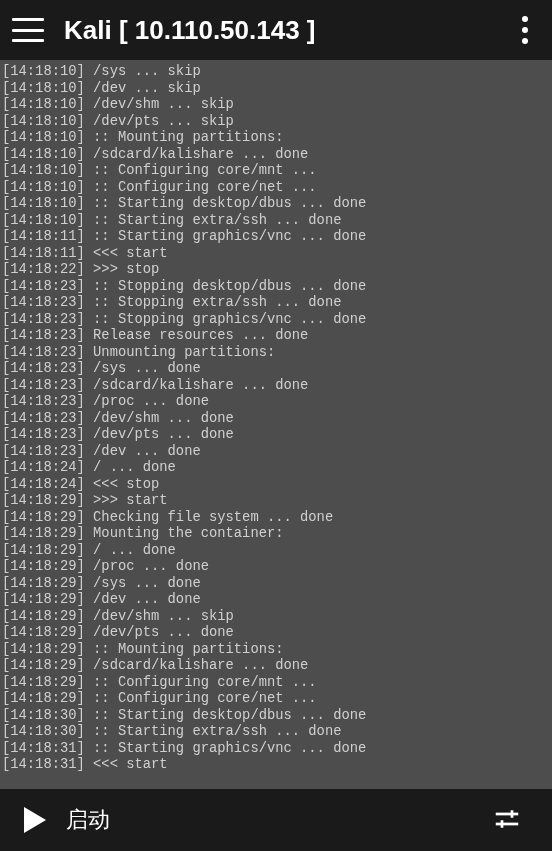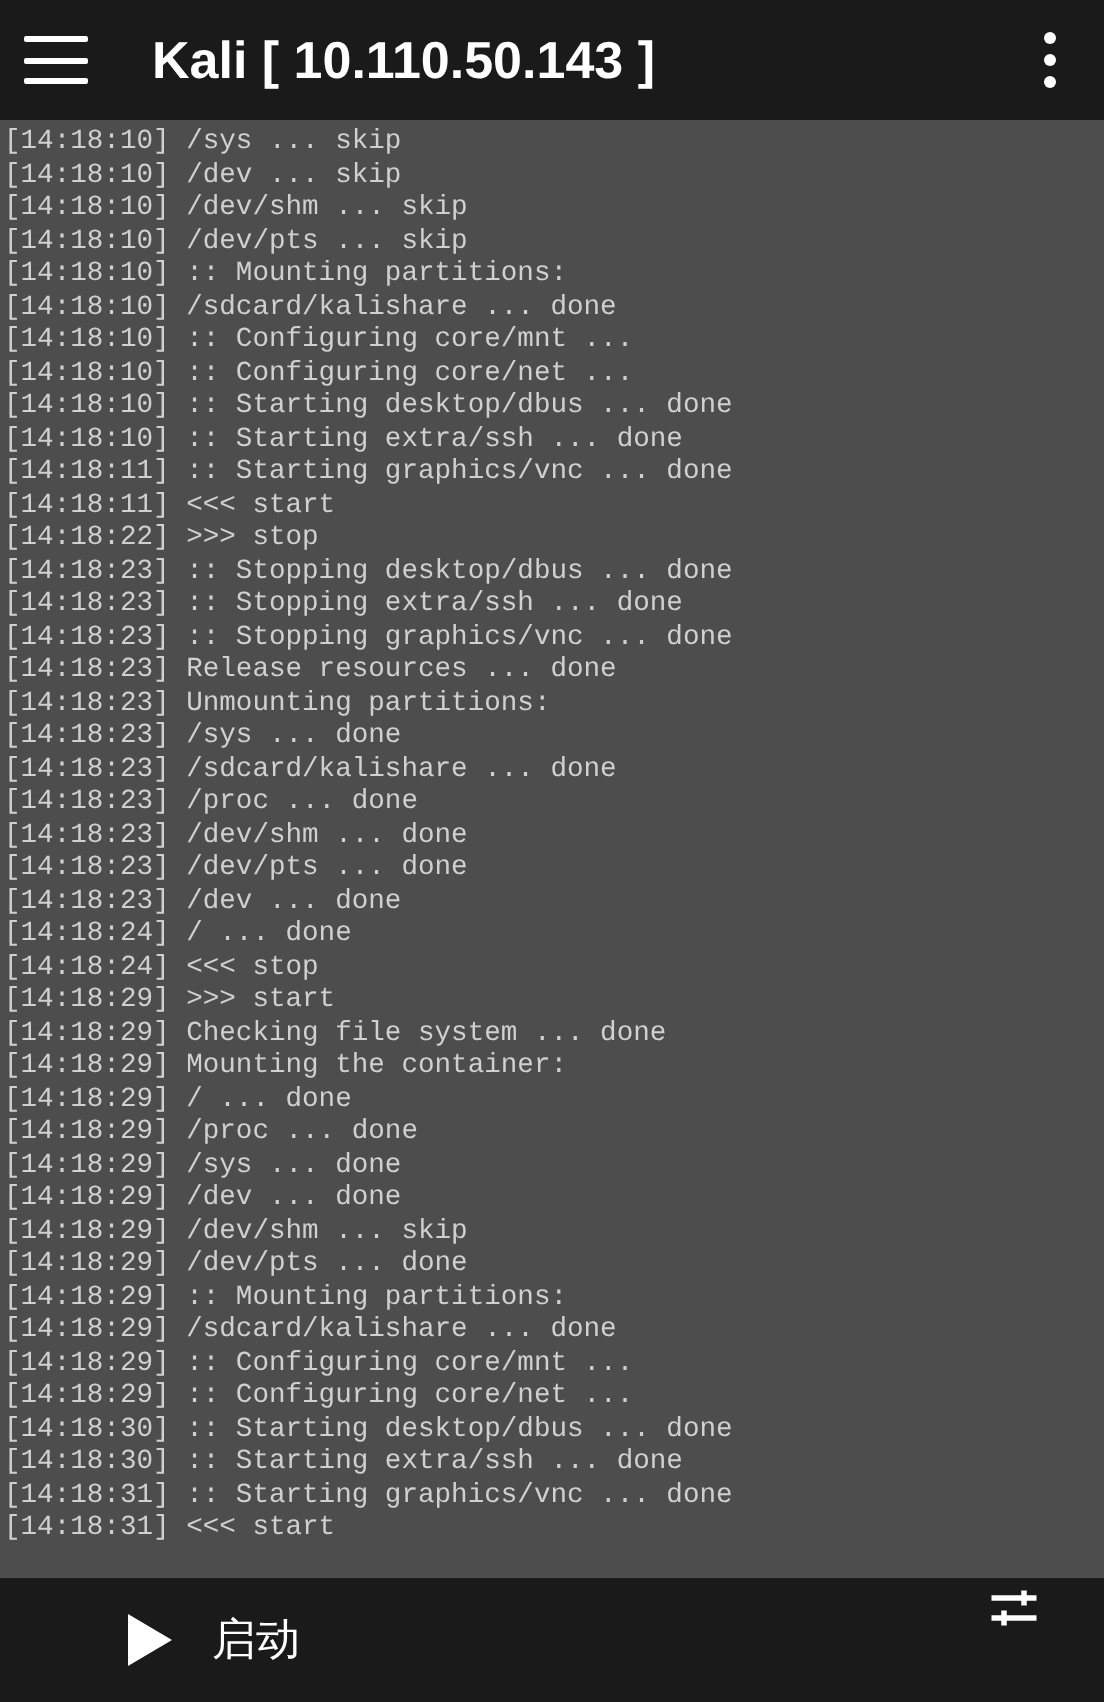--- a/index.html
+++ b/index.html
@@ -37,21 +37,21 @@
       height: 3px;
       background: #fff;
       border-radius: 1px;
     }
     .title {
       flex: 1;
       text-align: left;
       font-size: 26px;
       font-weight: bold;
       font-family: Arial, sans-serif;
-      margin-left: 32px;
+      margin-left: 20px;
     }
     .more-icon {
       width: 24px;
       display: flex;
       flex-direction: column;
       align-items: center;
       gap: 5px;
       cursor: pointer;
       padding-right: 6px;
     }
@@ -71,22 +71,22 @@
       font-family: "Courier New", monospace;
       white-space: pre;
     }
     .log-line {
       display: block;
     }
     .bottom-bar {
       background: #1a1a1a;
       height: 62px;
       display: flex;
+      align-items: center;
       color: #fff;
-      padding-left: 40px;
     }
     .bottom-btn {
       display: flex;
       align-items: center;
       gap: 20px;
       cursor: pointer;
       font-family: Arial, sans-serif;
       font-size: 22px;
     }
     .bottom-left {

